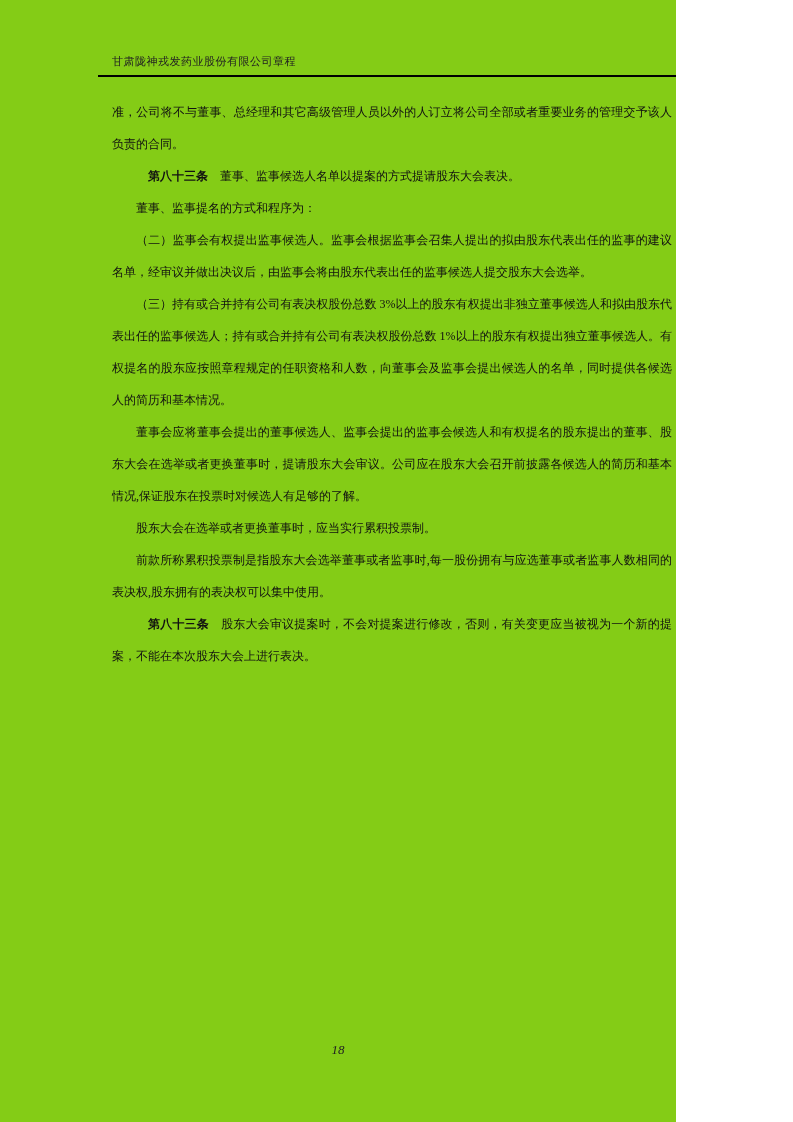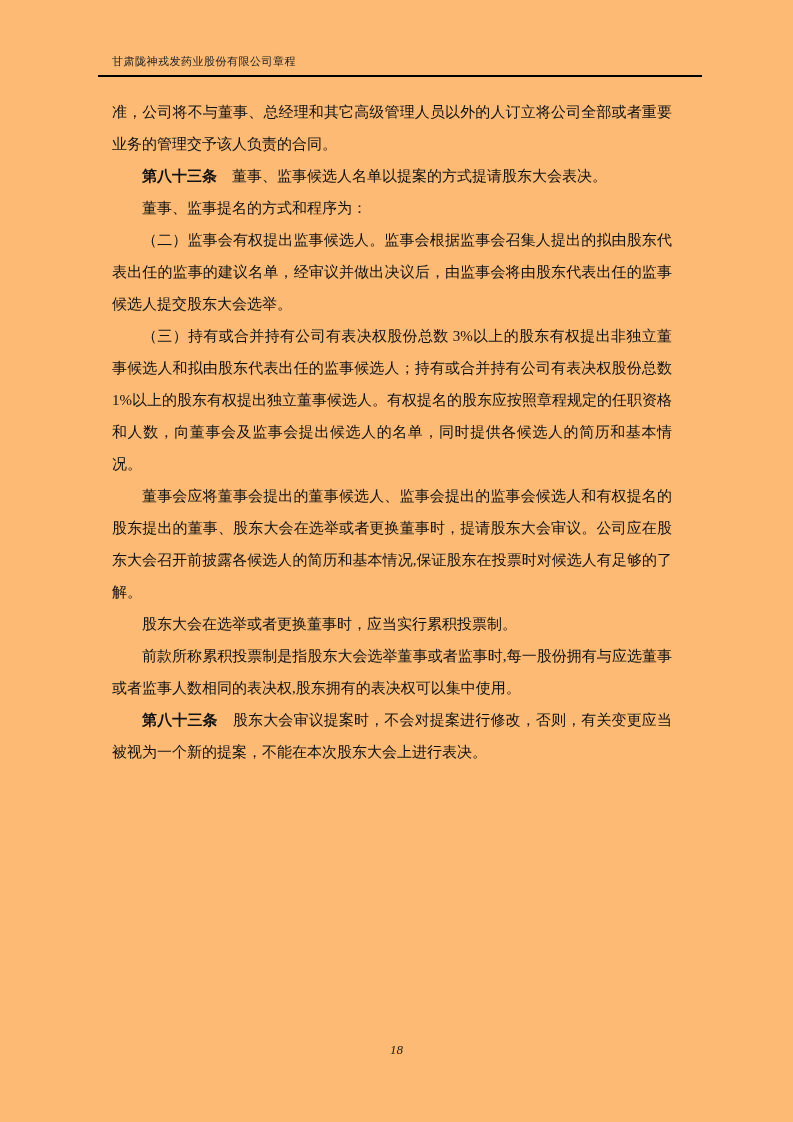--- a/index.html
+++ b/index.html
@@ -1,20 +1,20 @@
 <!DOCTYPE html>
 <html lang="zh"><head>
 <meta charset="utf-8">
 <style>
   html, body { margin: 0; padding: 0; background: #ffffff; }
   .page {
     position: relative;
-    width: 793px;
+    width: 676px;
     height: 1122px;
-    background: #fdba74;
+    background: #84cc16;
     overflow: hidden;
     font-family: "Liberation Serif", "DejaVu Serif", serif;
     color: #000000;
   }
   .header {
     position: absolute;
     left: 98px;
     top: 55px;
     width: 604px;
     border-bottom: 2px solid #000000;
@@ -28,28 +28,28 @@
     letter-spacing: 0.5px;
   }
   .doc-body {
     position: absolute;
     left: 112px;
     top: 96px;
     width: 560px;
   }
   .para {
     margin: 0;
-    font-size: 15px;
+    font-size: 12px;
     line-height: 32px;
     text-align: justify;
     text-indent: 2em;
     color: #111111;
   }
   .para.no-indent { text-indent: 0; }
-  .para b { font-weight: 700; }
+  .para b { font-weight: 700; margin-left: 12px; }
   .footer {
     position: absolute;
     left: 0;
     top: 1040px;
     width: 100%;
     text-align: center;
     font-style: italic;
   }
   .page-number {
     font-size: 13px;

